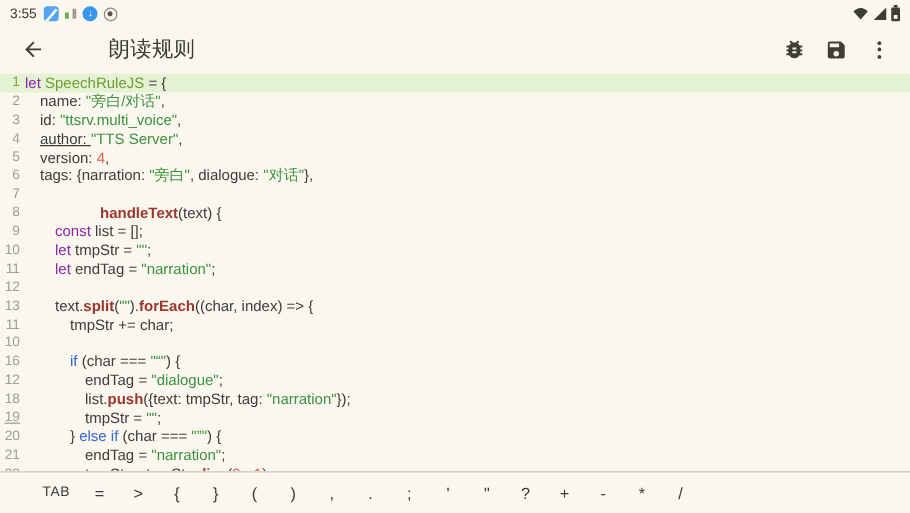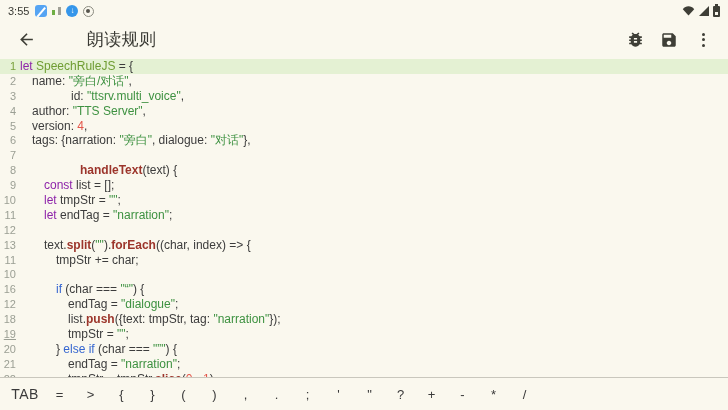--- a/index.html
+++ b/index.html
@@ -63,21 +63,21 @@
     position:absolute; bottom:0; left:0; right:0; height:33px;
     border-top:1px solid #c9c7bd;
     display:flex; align-items:center; padding-left:6px;
     background:#faf8ee;
   }
   .sym-key {
     width:31px; height:33px; display:flex; align-items:center; justify-content:center;
     font-size:13px; color:#3a3a3a; cursor:pointer; background:none; border:none;
     font-family:"Liberation Sans", sans-serif;
   }
-  .sym-key.key-tab { width:38px; font-size:14px; letter-spacing:0.5px; }
+  .sym-key.key-tab { width:38px; font-size:11px; letter-spacing:0.5px;margin-left:20px; }
 </style>
 </head>
 <body>
 
 <div class="status-bar">
   <span class="status-time">3:55</span>
   <div class="sb-left">
     <span class="ic-msg"></span>
     <span class="ic-mini"></span>
     <span class="ic-dl">↓</span>
@@ -114,22 +114,22 @@
       <i></i>
         <i></i>
         <i></i>
     </div>
   </div>
 </div>
 
 <div class="editor">
     <div class="code-line" style="background: rgb(228, 241, 211);"><span class="gutter" style="color: rgb(121, 161, 61);">1</span><span class="code-content" style="padding-left: 0px;"><span class="tok-kw" style="color: rgb(142, 36, 170);">let </span><span class="tok-def" style="color: rgb(111, 157, 51);">SpeechRuleJS</span><span class="tok-p" style="color: rgb(60, 60, 60);"> = {</span></span></div>
     <div class="code-line"><span class="gutter" style="color: rgb(155, 159, 148);">2</span><span class="code-content" style="padding-left: 12px;"><span class="tok-p" style="color: rgb(60, 60, 60);">name: </span><span class="tok-str" style="color: rgb(61, 145, 64);">"旁白/对话"</span><span class="tok-p" style="color: rgb(60, 60, 60);">,</span></span></div>
-    <div class="code-line"><span class="gutter" style="color: rgb(155, 159, 148);">3</span><span class="code-content" style="padding-left: 12px;"><span class="tok-p" style="color: rgb(60, 60, 60); margin-left: 39px;">id: </span><span class="tok-str" style="color: rgb(61, 145, 64);">"ttsrv.multi_voice"</span><span class="tok-p" style="color: rgb(60, 60, 60);">,</span></span></div>
-    <div class="code-line"><span class="gutter" style="color: rgb(155, 159, 148);">4</span><span class="code-content" style="padding-left: 12px;"><span class="tok-p" style="color: rgb(60, 60, 60);">author: </span><span class="tok-str" style="color: rgb(61, 145, 64);">"TTS Server"</span><span class="tok-p" style="color: rgb(60, 60, 60);">,</span></span></div>
+    <div class="code-line"><span class="gutter" style="color: rgb(155, 159, 148);">3</span><span class="code-content" style="padding-left: 12px;"><span class="tok-p" style="color: rgb(60, 60, 60);">id: </span><span class="tok-str" style="color: rgb(61, 145, 64);">"ttsrv.multi_voice"</span><span class="tok-p" style="color: rgb(60, 60, 60);">,</span></span></div>
+    <div class="code-line"><span class="gutter" style="color: rgb(155, 159, 148);">4</span><span class="code-content" style="padding-left: 12px;"><span class="tok-p" style="color: rgb(60, 60, 60); text-decoration: underline;">author: </span><span class="tok-str" style="color: rgb(61, 145, 64);">"TTS Server"</span><span class="tok-p" style="color: rgb(60, 60, 60);">,</span></span></div>
     <div class="code-line"><span class="gutter" style="color: rgb(155, 159, 148);">5</span><span class="code-content" style="padding-left: 12px;"><span class="tok-p" style="color: rgb(60, 60, 60);">version: </span><span class="tok-num" style="color: rgb(228, 86, 74);">4</span><span class="tok-p" style="color: rgb(60, 60, 60);">,</span></span></div>
     <div class="code-line"><span class="gutter" style="color: rgb(155, 159, 148);">6</span><span class="code-content" style="padding-left: 12px;"><span class="tok-p" style="color: rgb(60, 60, 60);">tags: {narration: </span><span class="tok-str" style="color: rgb(61, 145, 64);">"旁白"</span><span class="tok-p" style="color: rgb(60, 60, 60);">, dialogue: </span><span class="tok-str" style="color: rgb(61, 145, 64);">"对话"</span><span class="tok-p" style="color: rgb(60, 60, 60);">},</span></span></div>
     <div class="code-line"><span class="gutter" style="color: rgb(155, 159, 148);">7</span><span class="code-content" style="padding-left: 0px;"></span></div>
     <div class="code-line"><span class="gutter" style="color: rgb(155, 159, 148);">8</span><span class="code-content" style="padding-left: 12px;"><span class="tok-fn" style="color: rgb(156, 53, 43); margin-left: 48px;">handleText</span><span class="tok-p" style="color: rgb(60, 60, 60);">(text) {</span></span></div>
     <div class="code-line"><span class="gutter" style="color: rgb(155, 159, 148);">9</span><span class="code-content" style="padding-left: 24px;"><span class="tok-kw" style="color: rgb(142, 36, 170);">const</span><span class="tok-p" style="color: rgb(60, 60, 60);"> list = [];</span></span></div>
     <div class="code-line"><span class="gutter" style="color: rgb(155, 159, 148);">10</span><span class="code-content" style="padding-left: 24px;"><span class="tok-kw" style="color: rgb(142, 36, 170);">let</span><span class="tok-p" style="color: rgb(60, 60, 60);"> tmpStr = </span><span class="tok-str" style="color: rgb(61, 145, 64);">""</span><span class="tok-p" style="color: rgb(60, 60, 60);">;</span></span></div>
     <div class="code-line"><span class="gutter" style="color: rgb(155, 159, 148);">11</span><span class="code-content" style="padding-left: 24px;"><span class="tok-kw" style="color: rgb(142, 36, 170);">let</span><span class="tok-p" style="color: rgb(60, 60, 60);"> endTag = </span><span class="tok-str" style="color: rgb(61, 145, 64);">"narration"</span><span class="tok-p" style="color: rgb(60, 60, 60);">;</span></span></div>
     <div class="code-line"><span class="gutter" style="color: rgb(155, 159, 148);">12</span><span class="code-content" style="padding-left: 0px;"></span></div>
     <div class="code-line"><span class="gutter" style="color: rgb(155, 159, 148);">13</span><span class="code-content" style="padding-left: 24px;"><span class="tok-p" style="color: rgb(60, 60, 60);">text.</span><span class="tok-fn" style="color: rgb(156, 53, 43);">split</span><span class="tok-p" style="color: rgb(60, 60, 60);">(</span><span class="tok-str" style="color: rgb(61, 145, 64);">""</span><span class="tok-p" style="color: rgb(60, 60, 60);">).</span><span class="tok-fn" style="color: rgb(156, 53, 43);">forEach</span><span class="tok-p" style="color: rgb(60, 60, 60);">((char, index) =&gt; {</span></span></div>
     <div class="code-line"><span class="gutter" style="color: rgb(155, 159, 148);">11</span><span class="code-content" style="padding-left: 36px;"><span class="tok-p" style="color: rgb(60, 60, 60);">tmpStr += char;</span></span></div>

